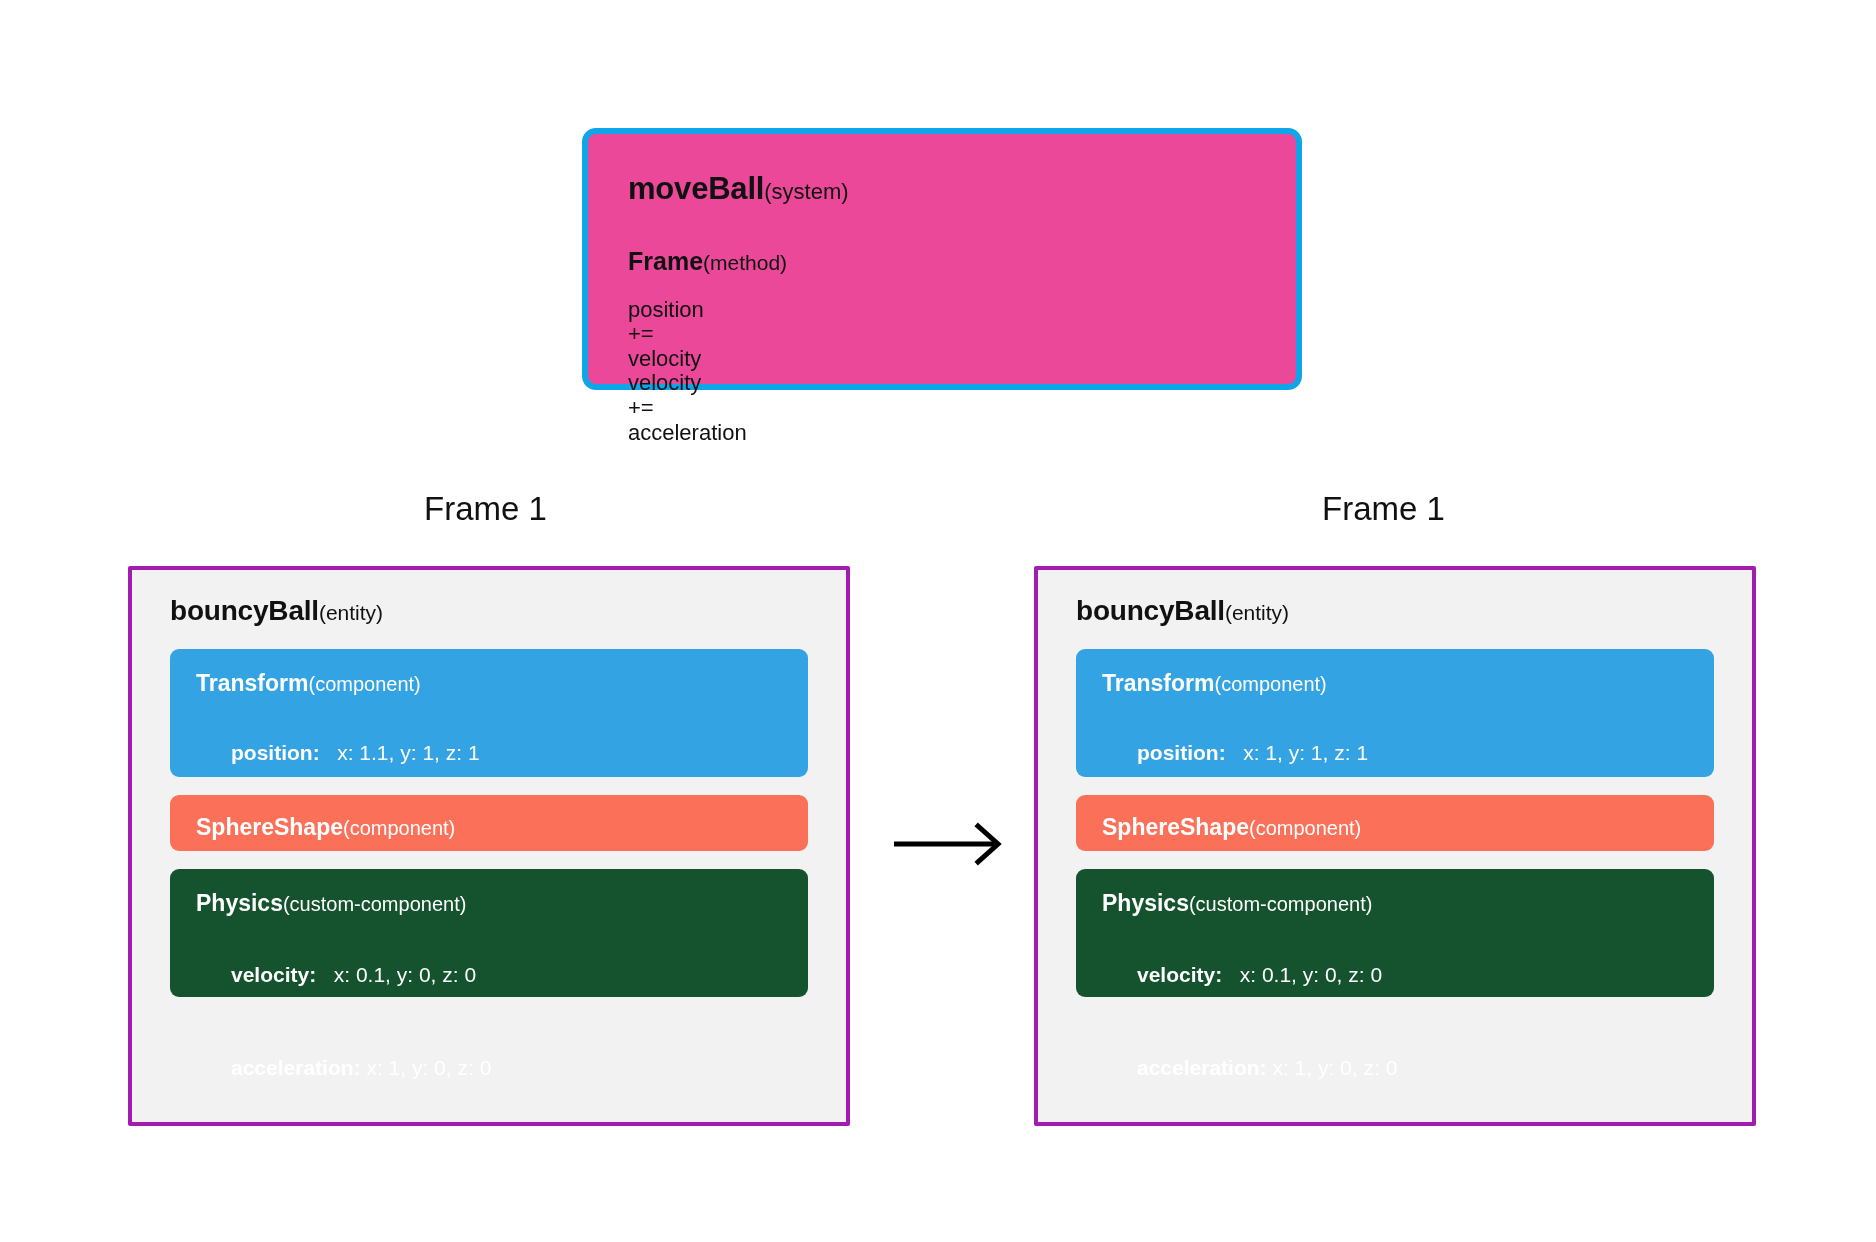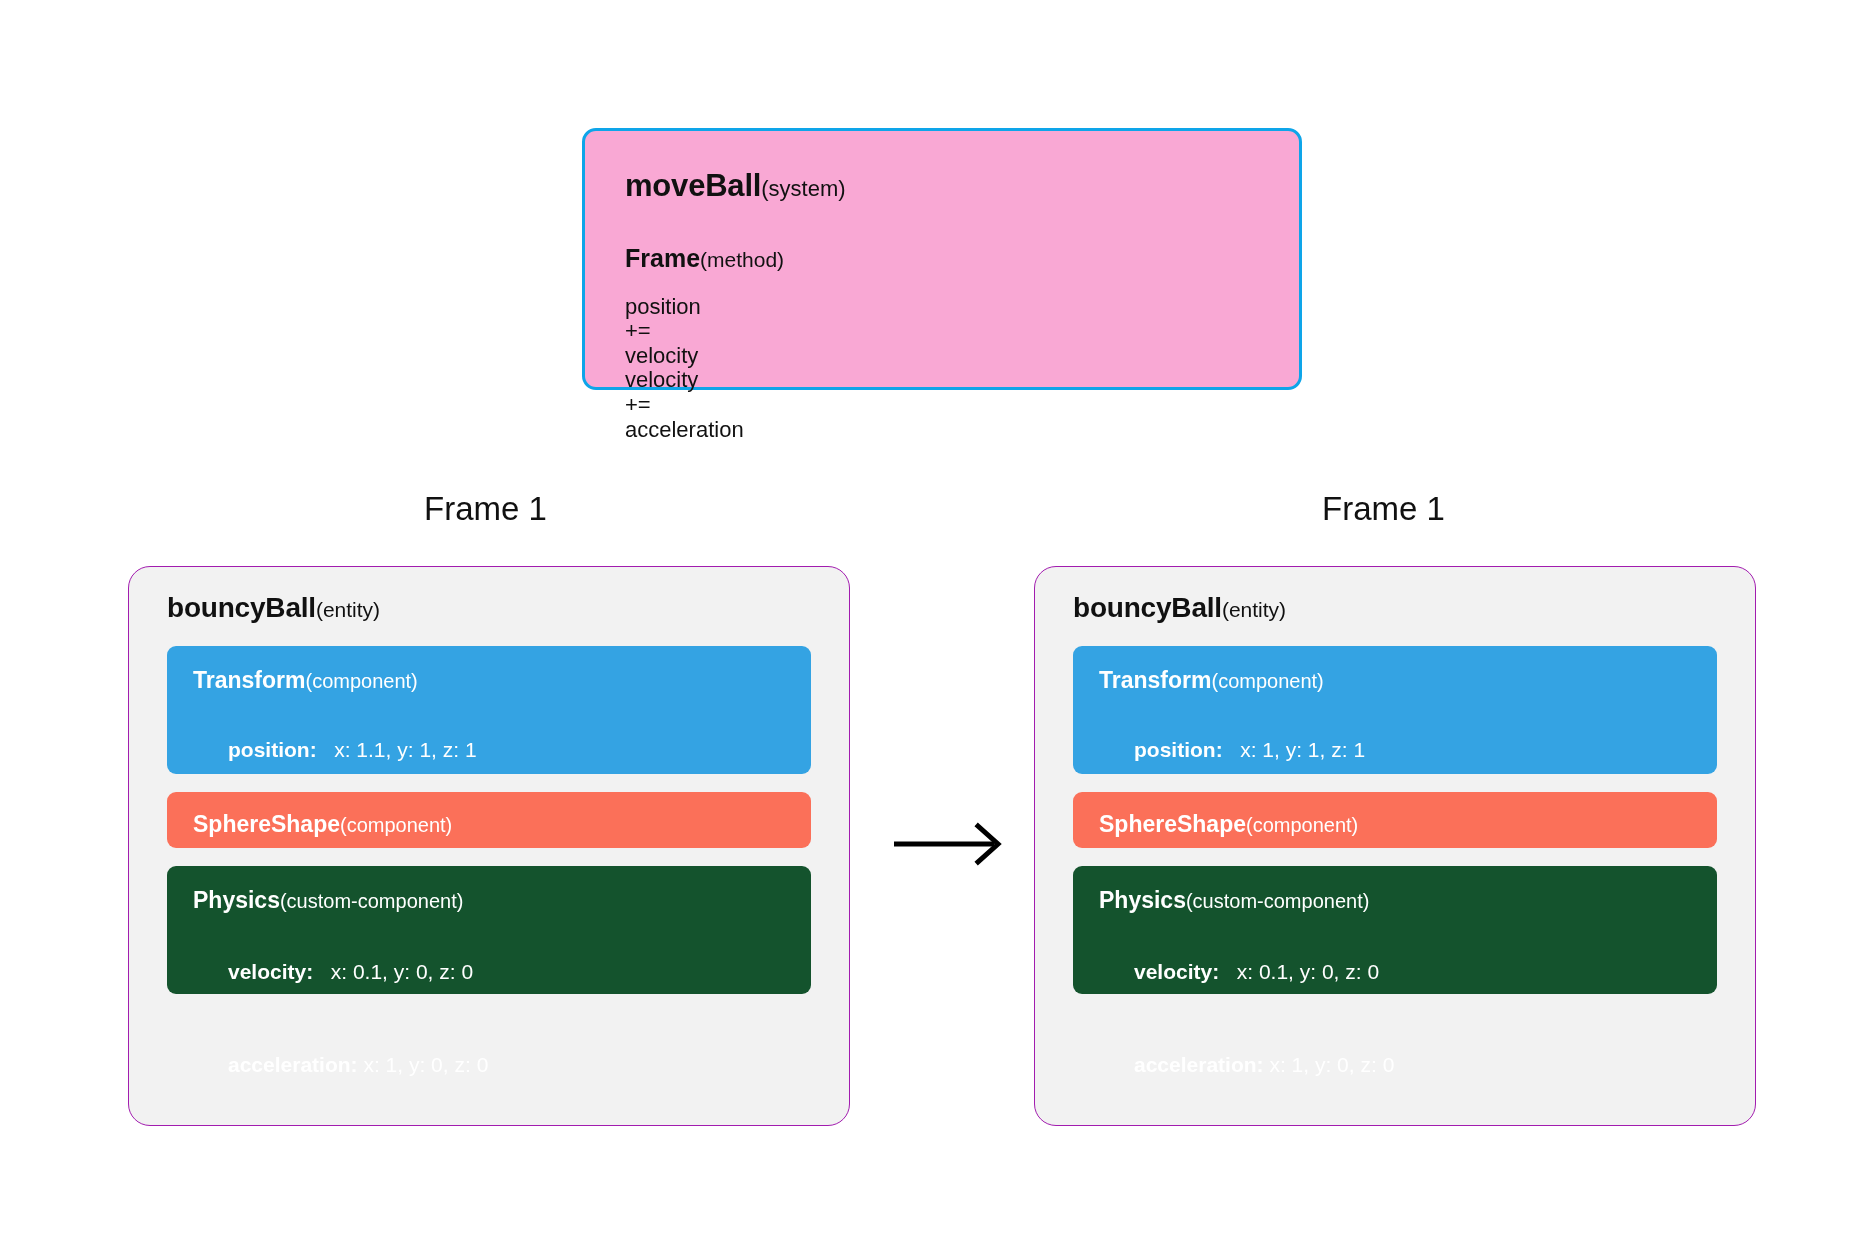--- a/index.html
+++ b/index.html
@@ -17,22 +17,22 @@
   }
 
   
   .system-box {
     position: absolute;
     left: 582px;
     top: 128px;
     width: 720px;
     height: 262px;
     box-sizing: border-box;
-    background: #f9a8d4;
-    border: 3px solid #0ea5e9;
+    background: #ec4899;
+    border: 6px solid #0ea5e9;
     border-radius: 14px;
     padding: 38px 40px 0 40px;
   }
   .sys-title {
     font-size: 31px;
     font-weight: bold;
     line-height: 1.1;
     letter-spacing: -0.2px;
     white-space: nowrap;
   }
@@ -78,22 +78,22 @@
   #frame-label-2 { left: 1322px; top: 492px; }
 
   
   .entity-card {
     position: absolute;
     top: 566px;
     width: 722px;
     height: 560px;
     box-sizing: border-box;
     background: #f2f2f2;
-    border: 1px solid #a21caf;
-    border-radius: 22px;
+    border: 4px solid #a21caf;
+    border-radius: 2px;
     padding: 26px 38px 0 38px;
   }
   #entity-card-1 { left: 128px; }
   #entity-card-2 { left: 1034px; }
 
   .entity-title {
     font-size: 28px;
     font-weight: bold;
     line-height: 1.1;
     letter-spacing: -0.2px;

